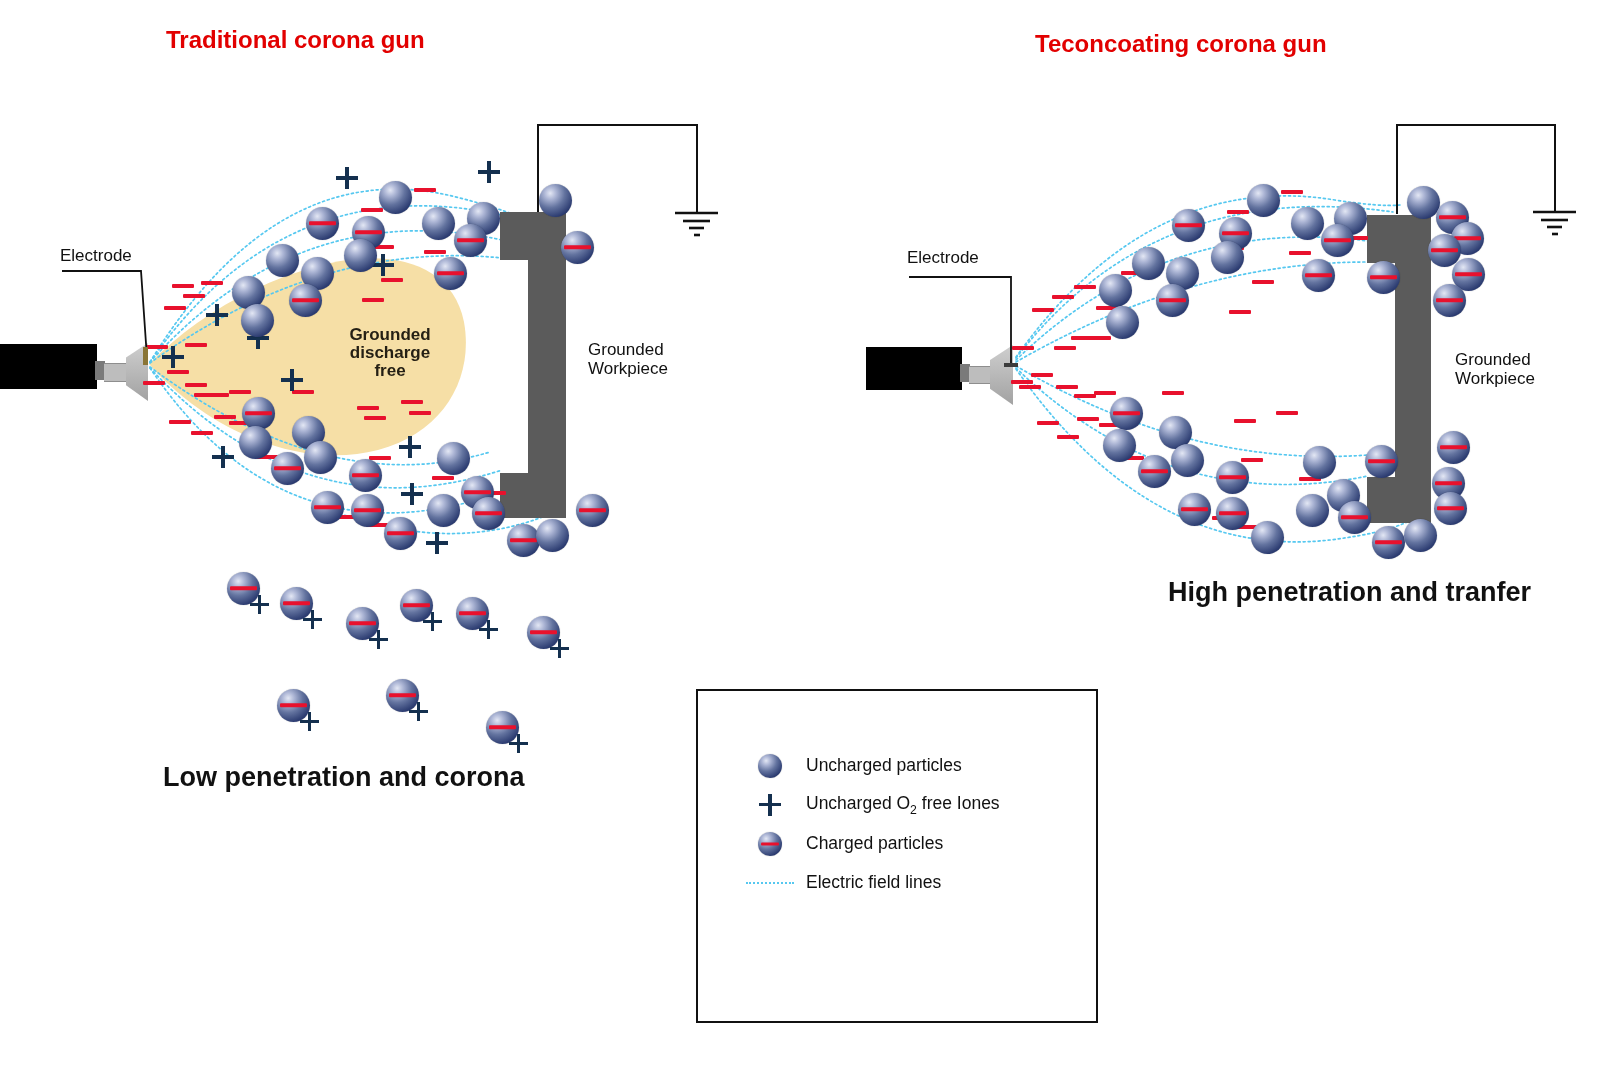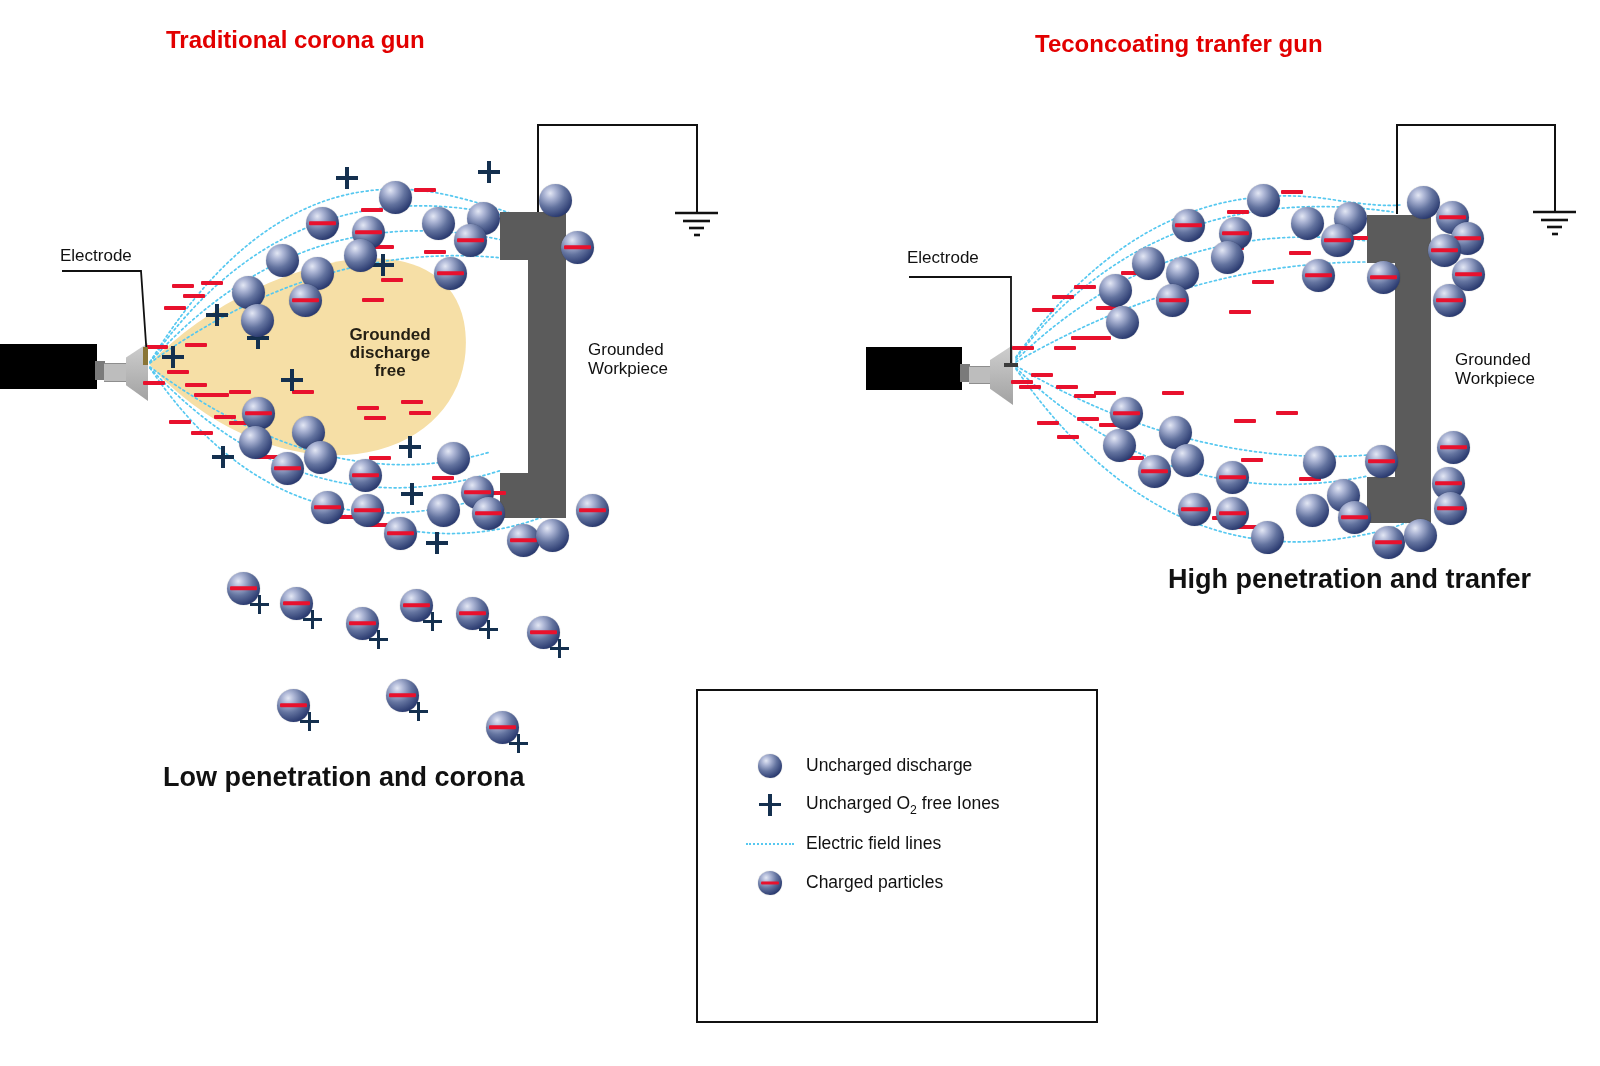--- a/index.html
+++ b/index.html
@@ -120,23 +120,23 @@
       <line x1="1547" y1="227" x2="1562" y2="227"></line>
         <line x1="1552" y1="234" x2="1558" y2="234"></line>
     </g>
     <polyline points="62,271 141,271 147,358" fill="none" stroke="#111" stroke-width="1.8"></polyline>
     <rect x="143" y="347" width="5" height="18" fill="#8a7536"></rect>
     <polyline points="909,277 1011,277 1011,365" fill="none" stroke="#111" stroke-width="1.8"></polyline>
     <rect x="1004" y="363" width="14" height="4" fill="#3c3c3c"></rect>
   </svg>
 
   <div class="title" style="left:166px;top:26px;">Traditional corona gun</div>
-  <div class="title" style="left:1035px;top:30px;">Teconcoating tranfer gun</div>
+  <div class="title" style="left:1035px;top:30px;">Teconcoating corona gun</div>
   <div class="caption" style="left:163px;top:762px;">Low penetration and corona</div>
-  <div class="caption" style="left:1168px;top:564px;">High penetration and tranfer</div>
+  <div class="caption" style="left:1168px;top:577px;">High penetration and tranfer</div>
 
   <div class="small-label" style="left:60px;top:246px;">Electrode</div>
   <div class="small-label" style="left:907px;top:248px;">Electrode</div>
 
   <div class="zone-label" style="left:325px;top:326px;">
     <span>Grounded</span>
     <span>discharge</span>
     <span>free</span>
   </div>
 
@@ -148,39 +148,39 @@
     <span style="display:block;">Grounded</span>
     <span style="display:block;">Workpiece</span>
   </div>
 
   <div class="legend">
     <div class="legend-rows">
       <div class="legend-row">
         <span class="legend-icon">
             <span class="particle"></span>
           </span>
-        <span class="legend-text">Uncharged discharge</span>
+        <span class="legend-text">Uncharged particles</span>
       </div>
       <div class="legend-row">
         <span class="legend-icon">
             <span class="plus-ion"></span>
           </span>
         <span class="legend-text"><span>Uncharged O</span><sub>2</sub><span> free Iones</span></span>
       </div>
       <div class="legend-row">
         <span class="legend-icon">
+            <span class="particle c"></span>
+          </span>
+        <span class="legend-text">Charged particles</span>
+      </div>
+      <div class="legend-row">
+        <span class="legend-icon">
             <span class="dotted-line"></span>
           </span>
         <span class="legend-text">Electric field lines</span>
-      </div>
-      <div class="legend-row">
-        <span class="legend-icon">
-            <span class="particle c"></span>
-          </span>
-        <span class="legend-text">Charged particles</span>
       </div>
     </div>
   </div>
 
 <div class="minus-ion" style="left: 414px; top: 188px;"></div>
     <div class="minus-ion" style="left: 361px; top: 208px;"></div>
     <div class="minus-ion" style="left: 372px; top: 245px;"></div>
     <div class="minus-ion" style="left: 424px; top: 250px;"></div>
     <div class="minus-ion" style="left: 201px; top: 281px;"></div>
     <div class="minus-ion" style="left: 172px; top: 284px;"></div>

